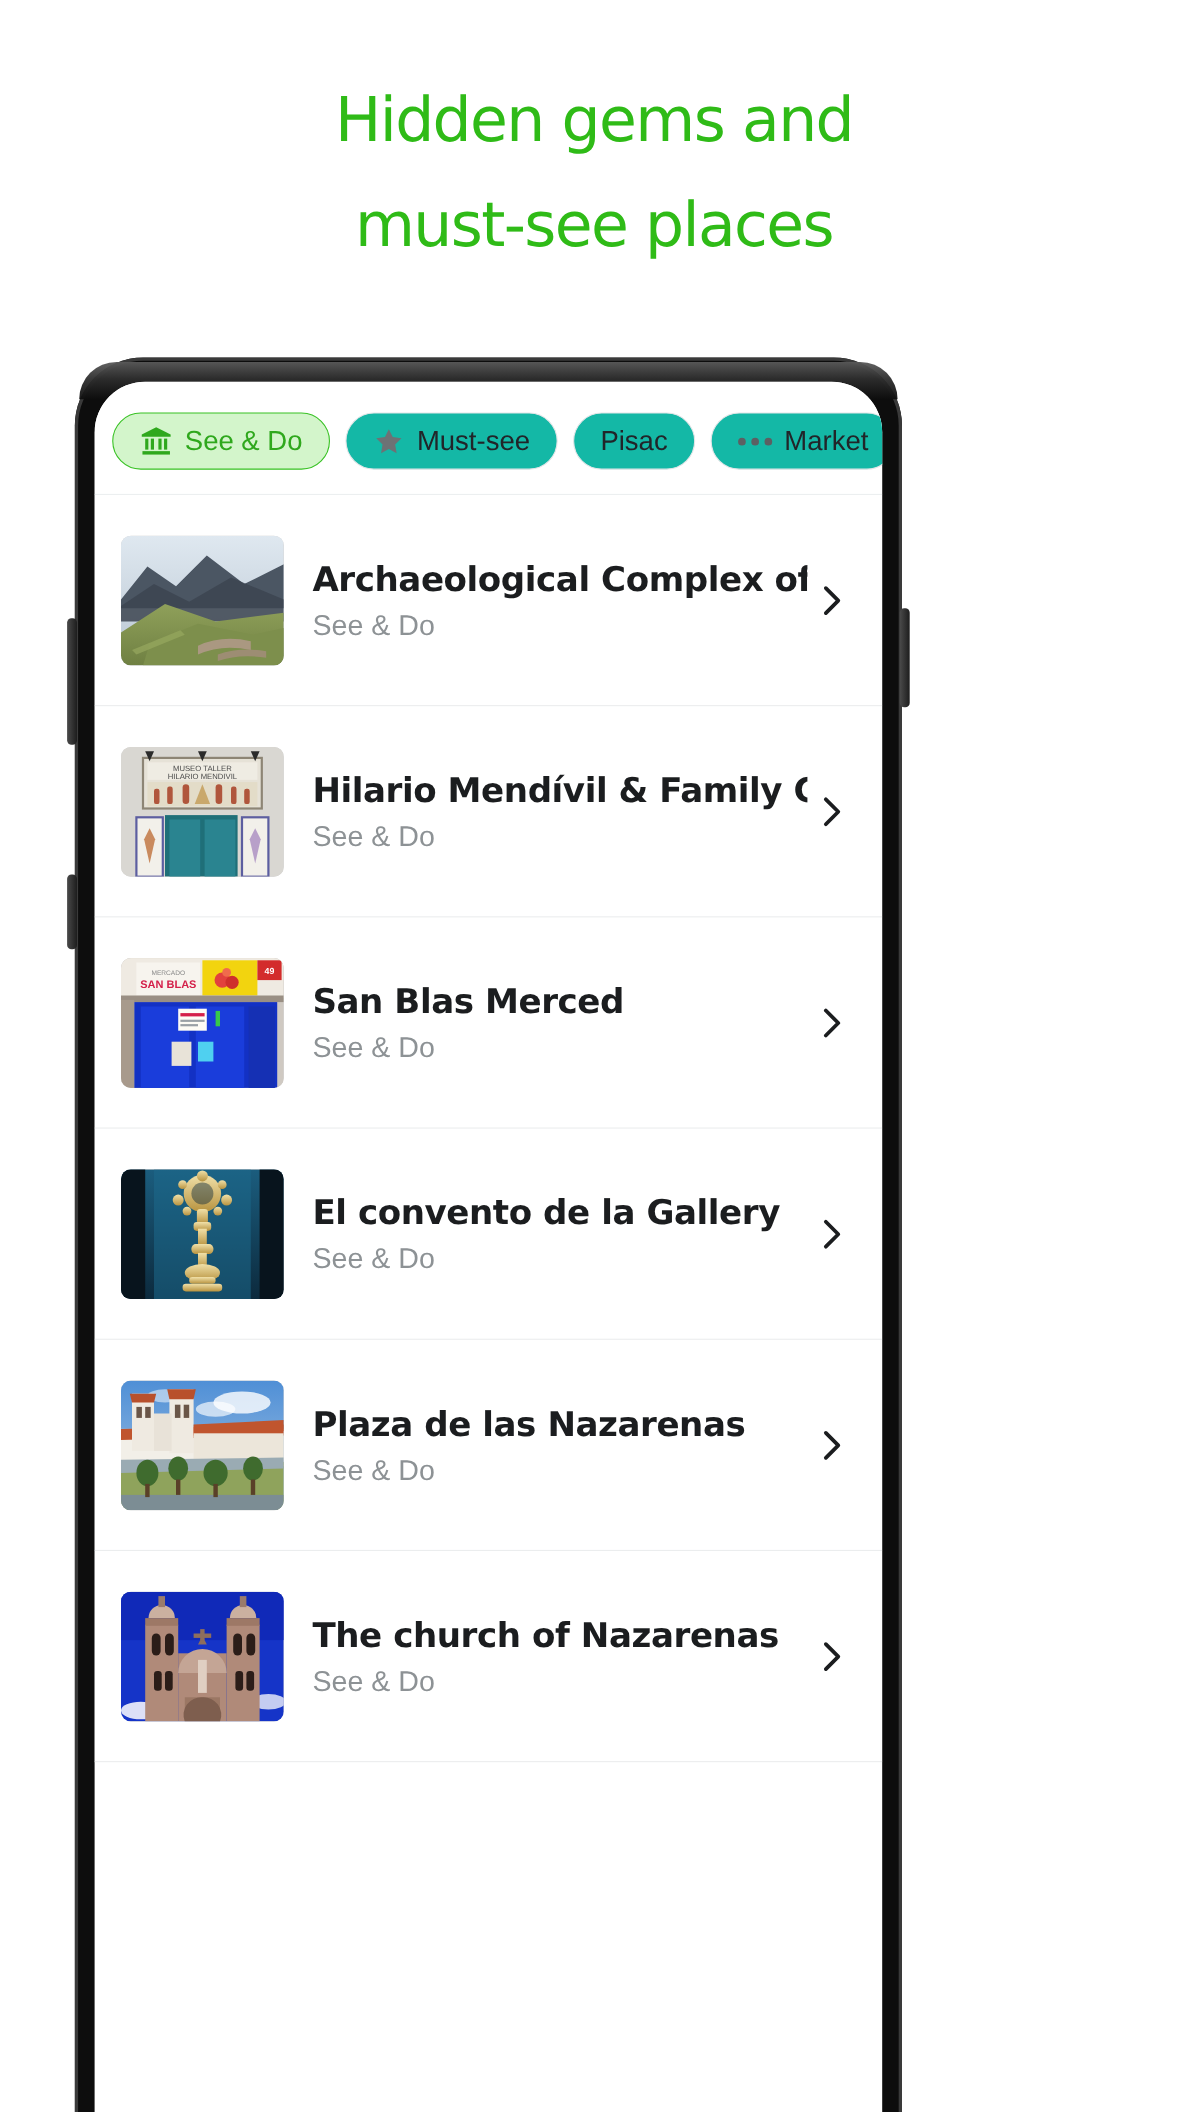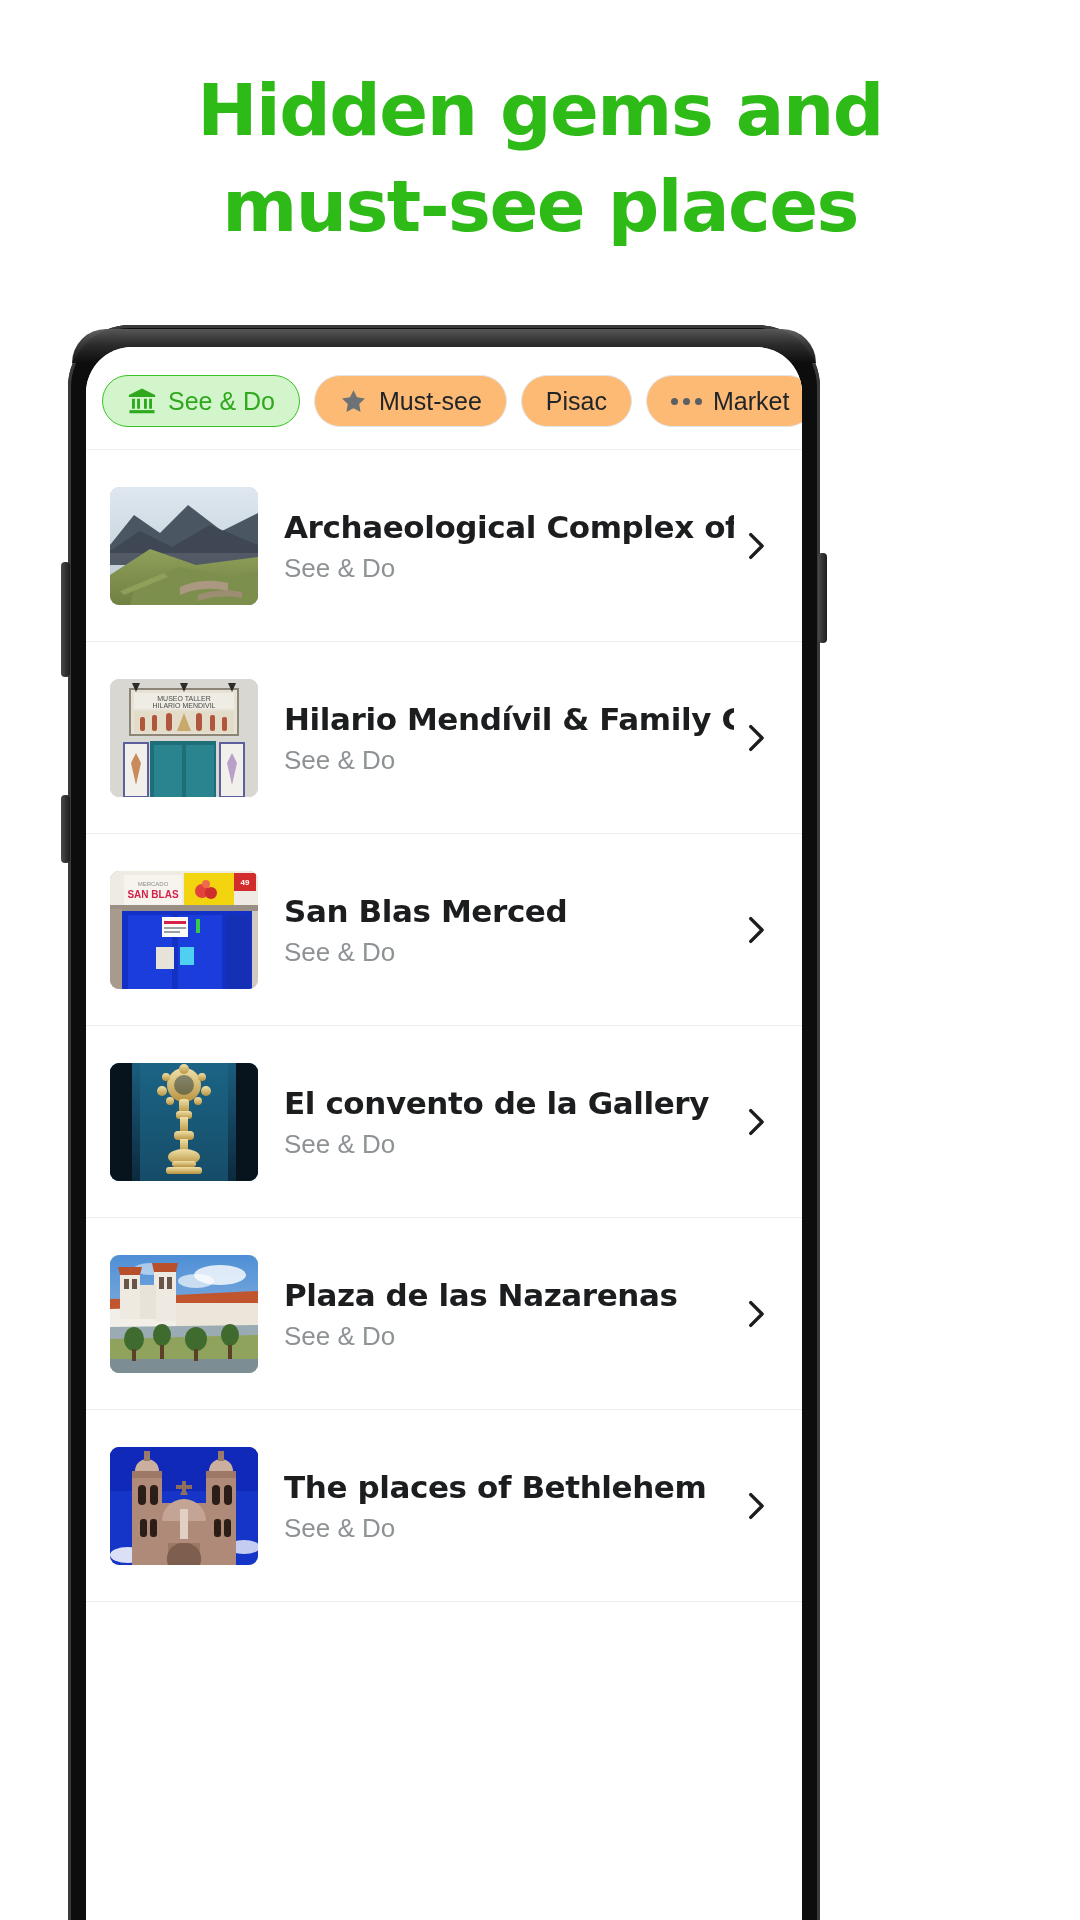--- a/index.html
+++ b/index.html
@@ -11,22 +11,22 @@
     overflow:hidden;
   }
 
   
   .headline {
     width:1080px;
     padding-top:62px;
     text-align:center;
     color:#2fbb17;
     font-family:"DejaVu Sans", sans-serif;
-    font-weight:bold;
-    font-size:72px;
+    font-weight:normal;
+    font-size:56px;
     line-height:96px;
     letter-spacing:-1.5px;
   }
   .headline-line { display:block; white-space:nowrap; }
 
   
   .phone-wrap {
     position:absolute;
     left:68px;
     top:325px;
@@ -80,21 +80,21 @@
     white-space:nowrap;
   }
   .chip {
     display:flex;
     align-items:center;
     gap:11px;
     height:52px;
     padding:0 24px;
     border-radius:26px;
     border:1.6px solid #e2e5e7;
-    background:#fdba74;
+    background:#14b8a6;
     font-size:25px;
     color:#212529;
     flex:0 0 auto;
     cursor:pointer;
   }
   .chip.active {
     background:#d3f5cb;
     border-color:#39c225;
     color:#2fa81d;
     font-weight:normal;
@@ -468,21 +468,21 @@
             <path d="M74 52 a22 22 0 0 1 22 22 h-44 a22 22 0 0 1 22 -22 z" fill="#c4a595"></path>
             <rect x="70" y="62" width="8" height="30" fill="#e0cfc2"></rect>
             <path d="M74 40 l4 8 h-8 z" fill="#8e6e5c"></path>
             <rect x="72" y="34" width="4" height="10" fill="#8e6e5c"></rect>
             <rect x="66" y="38" width="16" height="4" fill="#8e6e5c"></rect>
             <rect x="58" y="96" width="32" height="22" fill="#9b7764"></rect>
             <path d="M74 96 a16 16 0 0 1 16 22 h-32 a16 16 0 0 1 16 -22 z" fill="#7e5e4e"></path>
           </svg>
         </div>
         <div class="row-text">
-          <div class="row-title">The places of Bethlehem</div>
+          <div class="row-title">The church of Nazarenas</div>
           <div class="row-sub">See &amp; Do</div>
         </div>
         <div class="chev">
           <svg width="34" height="34" viewBox="0 0 24 24" fill="none" stroke="#1b1d1f" stroke-width="2.4" stroke-linecap="round" stroke-linejoin="round">
             <polyline points="9,4 17,12 9,20"></polyline>
           </svg>
         </div>
       </div>
 
     </div>

